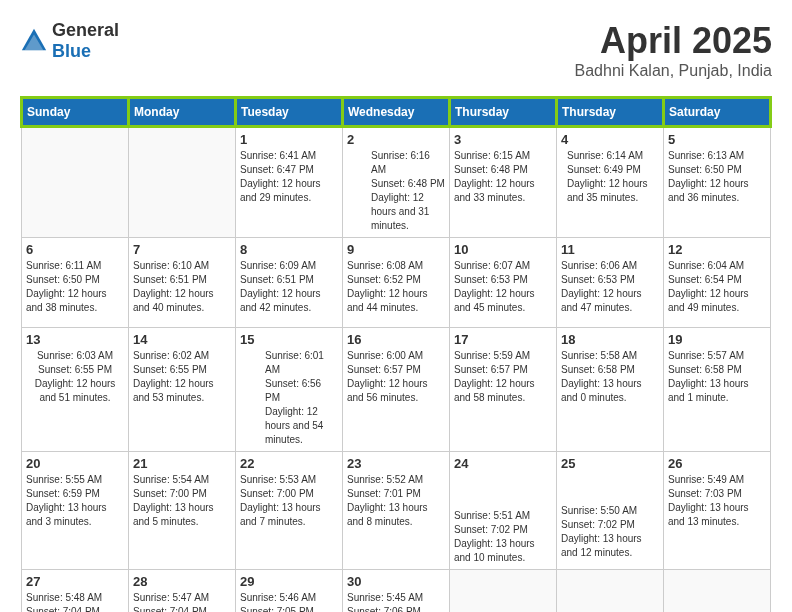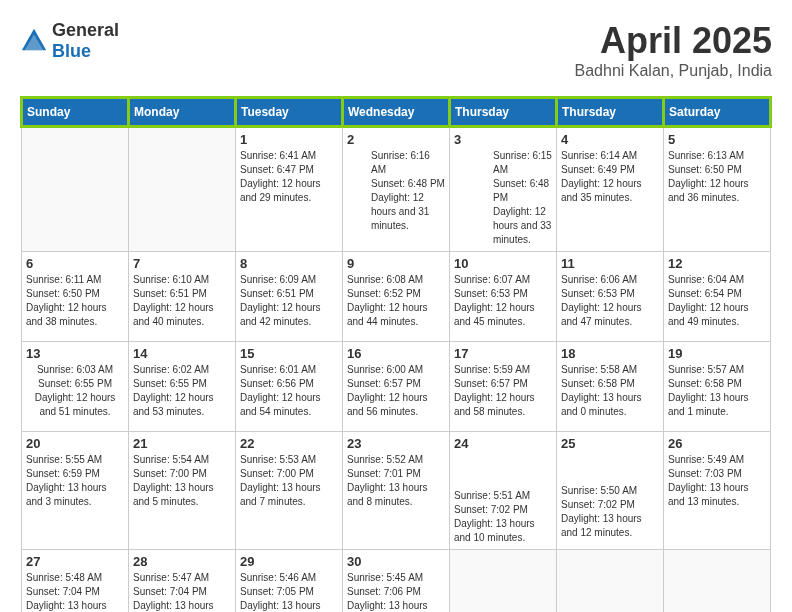--- a/index.html
+++ b/index.html
@@ -126,27 +126,27 @@
 Daylight: 12 hours and 29 minutes.</div>
         </td>
         <td>
           <div class="day-number">2</div>
           <div class="day-info" style="white-space: pre-line; margin-left: 24px;">Sunrise: 6:16 AM
 Sunset: 6:48 PM
 Daylight: 12 hours and 31 minutes.</div>
         </td>
         <td>
           <div class="day-number">3</div>
-          <div class="day-info" style="white-space: pre-line; margin-left: 39px;">Sunrise: 6:15 AM
+          <div class="day-info" style="white-space: pre-line;">Sunrise: 6:15 AM
 Sunset: 6:48 PM
 Daylight: 12 hours and 33 minutes.</div>
         </td>
         <td>
           <div class="day-number">4</div>
-          <div class="day-info" style="white-space: pre-line;">Sunrise: 6:14 AM
+          <div class="day-info" style="white-space: pre-line; margin-left: 6px;">Sunrise: 6:14 AM
 Sunset: 6:49 PM
 Daylight: 12 hours and 35 minutes.</div>
         </td>
         <td>
           <div class="day-number">5</div>
           <div class="day-info" style="white-space: pre-line;">Sunrise: 6:13 AM
 Sunset: 6:50 PM
 Daylight: 12 hours and 36 minutes.</div>
         </td>
       </tr>
@@ -202,21 +202,21 @@
 Daylight: 12 hours and 51 minutes.</div>
         </td>
         <td>
           <div class="day-number">14</div>
           <div class="day-info" style="white-space: pre-line;">Sunrise: 6:02 AM
 Sunset: 6:55 PM
 Daylight: 12 hours and 53 minutes.</div>
         </td>
         <td>
           <div class="day-number">15</div>
-          <div class="day-info" style="white-space: pre-line;">Sunrise: 6:01 AM
+          <div class="day-info" style="white-space: pre-line; margin-left: 25px;">Sunrise: 6:01 AM
 Sunset: 6:56 PM
 Daylight: 12 hours and 54 minutes.</div>
         </td>
         <td>
           <div class="day-number">16</div>
           <div class="day-info" style="white-space: pre-line;">Sunrise: 6:00 AM
 Sunset: 6:57 PM
 Daylight: 12 hours and 56 minutes.</div>
         </td>
         <td>

